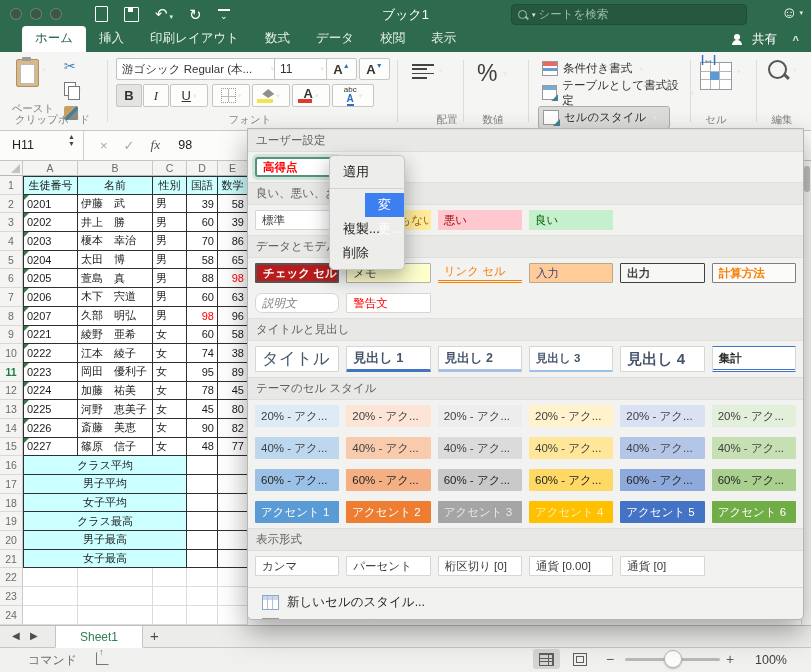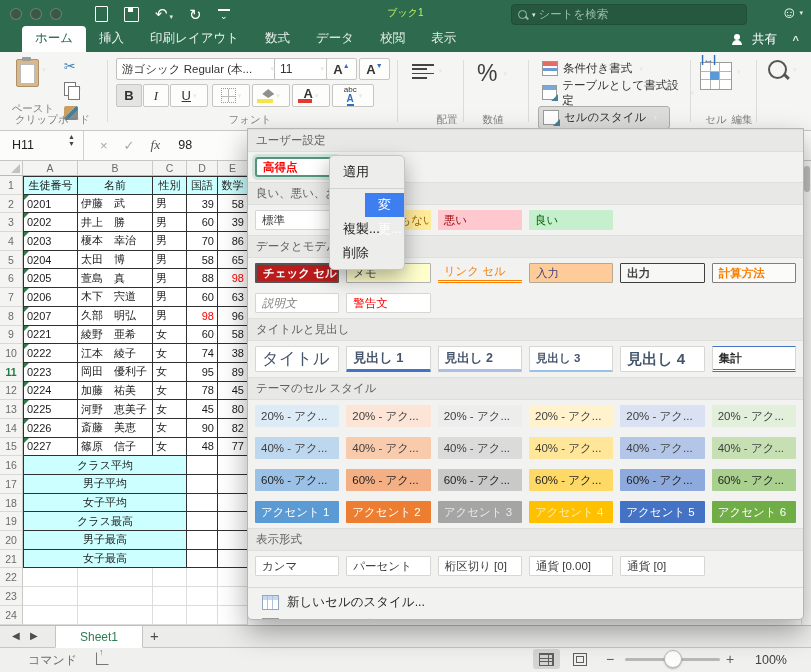--- a/index.html
+++ b/index.html
@@ -10,21 +10,21 @@
   .titlebar{position:absolute;top:0;left:0;right:0;height:28px;background:#2d6a4e;z-index:3;}
   .lights{position:absolute;left:10px;top:8px;display:flex;gap:8px;}
   .light{width:12px;height:12px;border-radius:50%;background:#3a5747;box-shadow:inset 0 0 0 1px rgba(255,255,255,.25);}
   .tbicons{position:absolute;left:95px;top:0;height:28px;display:flex;align-items:center;gap:16px;color:#fff;}
   .i-doc{width:11px;height:14px;border:1.5px solid #fff;border-radius:1px;}
   .i-save{width:13px;height:13px;border:1.5px solid #fff;border-radius:1px;position:relative;}
   .i-save:before{content:"";position:absolute;left:3px;top:0;width:5px;height:4px;background:#fff;}
   .glyph{font-size:15px;line-height:1;}
   .dd{font-size:7px;color:#E2EBE6;margin-left:2px;}
   .i-custom{width:12px;text-align:center;border-top:2px solid #fff;font-size:9px;line-height:8px;padding-top:1px;}
-  .tbtitle{position:absolute;left:50%;top:6px;transform:translateX(-50%);color:#bef264;font-size:10px;}
+  .tbtitle{position:absolute;left:50%;top:6px;transform:translateX(-50%);color:#ffffff;font-size:13px;}
   .tbsearch{position:absolute;right:64px;top:4px;width:222px;height:19px;background:#25583F;border:1px solid #204D37;
             border-radius:4px;display:flex;align-items:center;padding:0 6px;gap:3px;color:#9CBCAC;font-size:11.5px;}
   .i-mag{width:7px;height:7px;border:1.5px solid #9CBCAC;border-radius:50%;position:relative;flex:none;}
   .i-mag:after{content:"";position:absolute;left:6px;top:6px;width:4px;height:1.5px;background:#9CBCAC;transform:rotate(45deg);}
   .tbsmiley{position:absolute;right:8px;top:4px;color:#fff;font-size:16px;display:flex;align-items:center;}
   
   .tabbar{position:absolute;top:28px;left:0;right:0;height:24px;background:#2d6a4e;display:flex;align-items:flex-end;padding-left:22px;z-index:3;}
   .tab{color:#E7EFEA;font-size:12.5px;padding:4px 13px 5px;cursor:default;}
   .tab.active{background:#fff;color:#1E5C40;border-radius:4px 4px 0 0;}
   .share{position:absolute;right:34px;bottom:4px;color:#fff;font-size:12.5px;display:flex;align-items:center;gap:9px;}
@@ -121,21 +121,21 @@
   .sw-user{color:#FF0000;font-weight:bold;border:2px solid #55947A;box-shadow:0 0 0 3px #CFE3D8;border-radius:3px;}
   .sw-neutral{background:#FFEB9C;color:#9C6500;border:none;}
   .sw-bad{background:#FFC7CE;color:#9C0006;border:none;}
   .sw-good{background:#C6EFCE;color:#006100;border:none;}
   .sw-check{background:#b91c1c;color:#fff;font-weight:bold;border:2px solid #555;}
   .sw-memo{background:#FFFFCC;border:1px solid #B2B2B2;}
   .sw-link{color:#FA7D00;border:none;border-bottom:3px double #FA7D00;background:#F2F2F0;}
   .sw-input{background:#FFCC99;color:#3F3F76;border:1px solid #B5A98F;}
   .sw-output{background:#F7F7F5;color:#3F3F3F;font-weight:bold;border:1px solid #3F3F3F;}
   .sw-calc{background:#FBFBF9;color:#FA7D00;font-weight:bold;border:1px solid #7F7F7F;}
-  .sw-expl{font-style:italic;color:#7F7F7F;}
+  .sw-expl{font-style:italic;color:#7F7F7F;border-radius:7px;}
   .sw-warn{color:#FF0000;}
   .sw-title{font-size:16.5px;color:#44546A;}
   .sw-h1{font-weight:bold;font-size:13px;color:#44546A;border-bottom:3px solid #4472C4;}
   .sw-h2{font-weight:bold;font-size:12.5px;color:#44546A;border-bottom:3px solid #A9C0E4;}
   .sw-h3{font-weight:bold;font-size:11.5px;color:#44546A;border-bottom:2px solid #9BC2E6;}
   .sw-h4{font-weight:bold;font-size:15px;color:#44546A;}
   .sw-total{font-weight:bold;color:#2B2B2B;border-top:1px solid #4472C4;border-bottom:3px double #4472C4;}
   .sw-theme{border:none;height:22px;}
   .panelsep{height:1px;background:#D8D8D6;margin:6px 0 2px;}
   .paction{display:flex;align-items:center;gap:8px;padding:4px 0 2px 14px;font-size:12.5px;color:#2B2B2B;}
@@ -321,21 +321,21 @@
   <span class="rbtn" style="left:735px;top:16px;">
       <span class="dd">▾</span>
     </span>
   <div class="grplabel" style="left:686px;width:60px;">セル</div>
   <div class="vsep" style="left:756px;"></div>
 
   <div class="rbtn" style="left:768px;top:8px;">
     <span class="i-find"></span>
       <span class="dd" style="margin-left:6px;">▾</span>
     </div>
-  <div class="grplabel" style="left:714px;width:56px;">編集</div>
+  <div class="grplabel" style="left:754px;width:56px;">編集</div>
 </div>
 
 <div class="fbar">
   <div class="namebox">
     <span>H11</span>
     <span class="stepper">
         <span>▲</span>
         <span>▼</span>
       </span>
   </div>

